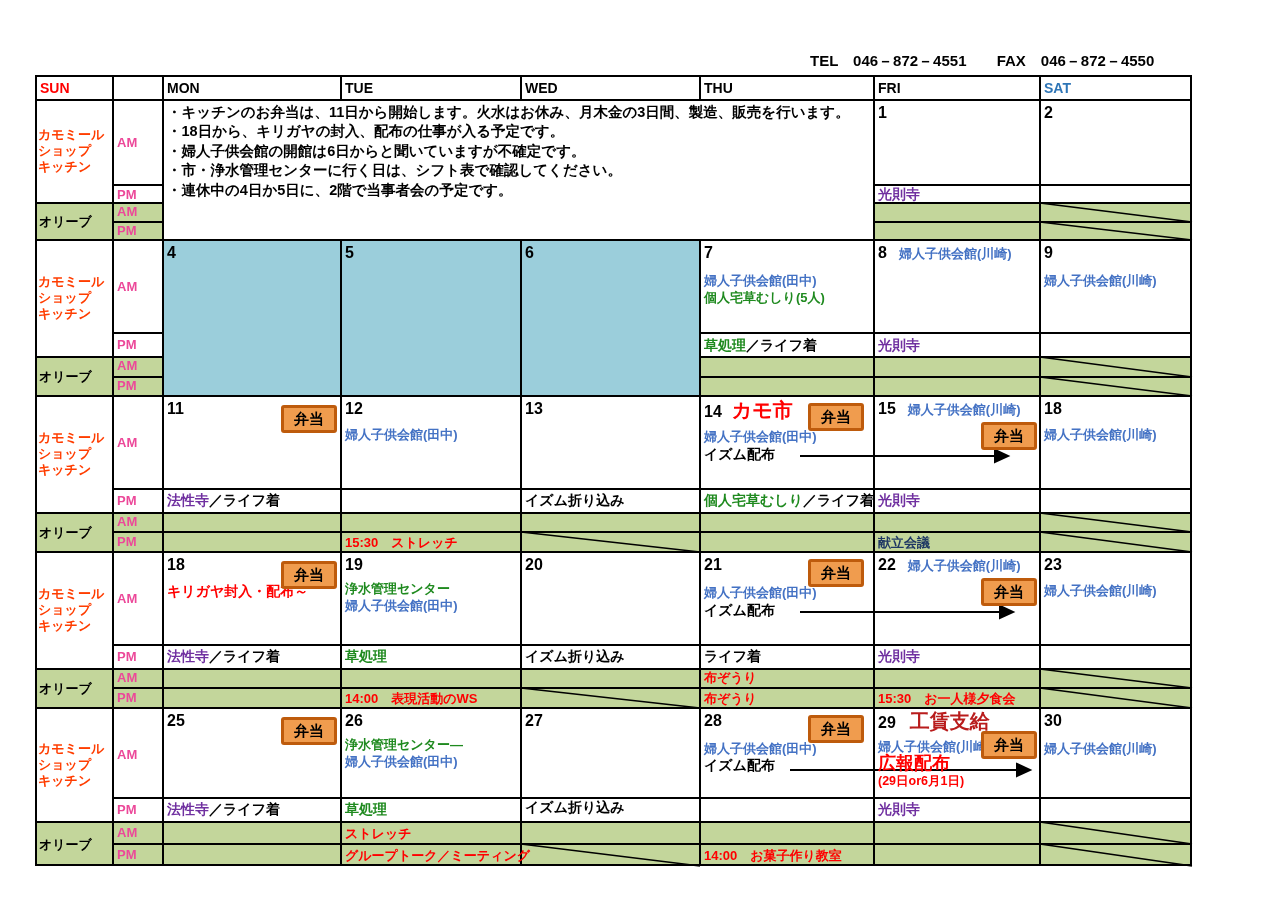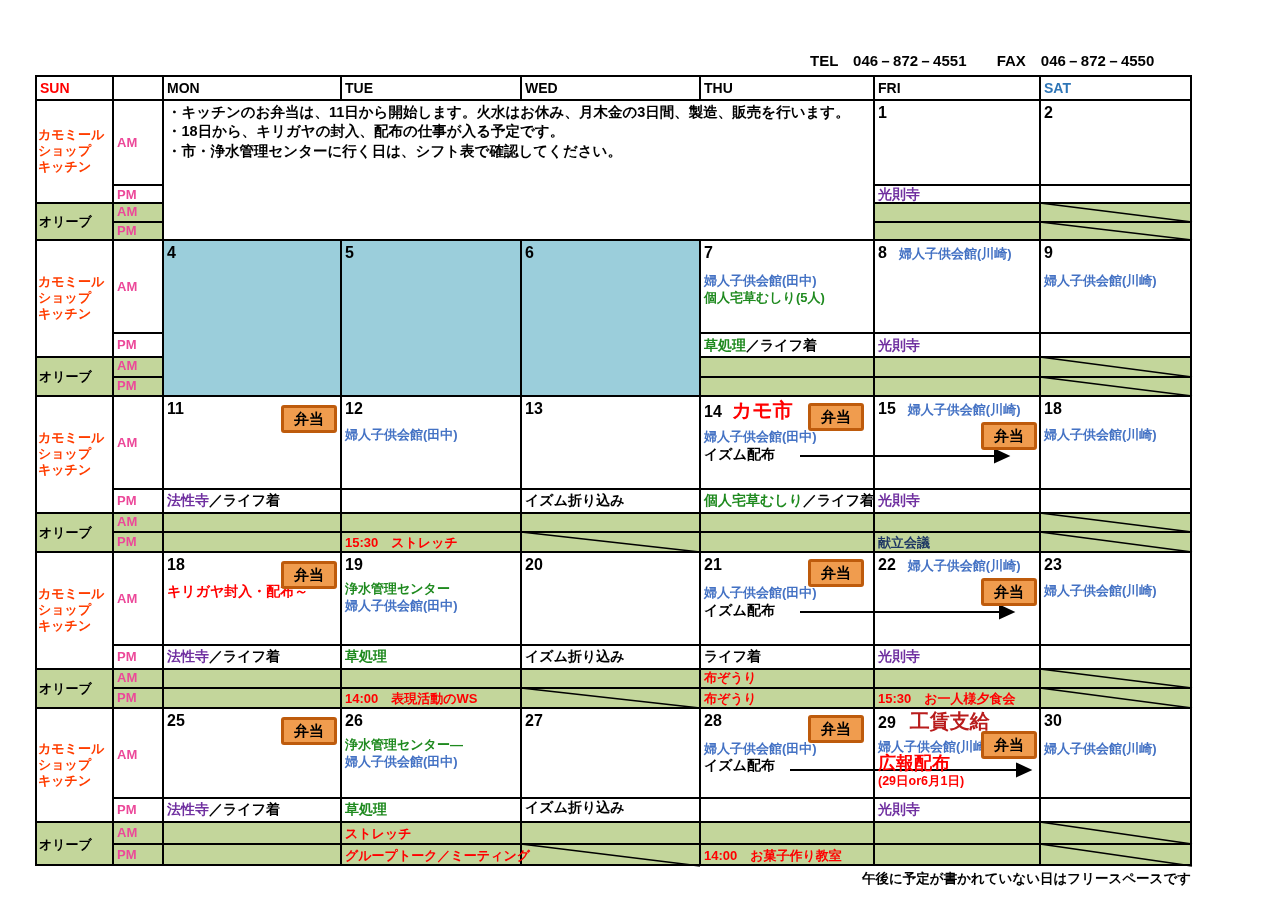--- a/index.html
+++ b/index.html
@@ -165,21 +165,23 @@
 キッチン</div>
   <div class="abs ampm" style="left:117px;top:747px;">AM</div>
   <div class="abs ampm" style="left:117px;top:802px;">PM</div>
   <div class="abs rowlabel" style="left:39px;top:837px;">オリーブ</div>
   <div class="abs ampm" style="left:117px;top:825px;">AM</div>
   <div class="abs ampm" style="left:117px;top:847px;">PM</div>
 
   <div class="notes">
     <div>・キッチンのお弁当は、11日から開始します。火水はお休み、月木金の3日間、製造、販売を行います。</div>
     <div>・18日から、キリガヤの封入、配布の仕事が入る予定です。</div>
+    <div>・婦人子供会館の開館は6日からと聞いていますが不確定です。</div>
     <div>・市・浄水管理センターに行く日は、シフト表で確認してください。</div>
+    <div>・連休中の4日か5日に、2階で当事者会の予定です。</div>
   </div>
 
   <div class="abs day" style="left:878px;top:104px;">1</div>
   <div class="abs day" style="left:1044px;top:104px;">2</div>
   <div class="abs ev14 t-purple" style="left:878px;top:186px;">光則寺</div>
 
   <div class="abs day" style="left:167px;top:244px;">4</div>
   <div class="abs day" style="left:345px;top:244px;">5</div>
   <div class="abs day" style="left:525px;top:244px;">6</div>
   <div class="abs day" style="left:704px;top:244px;">7</div>
@@ -254,15 +256,14 @@
   <div class="abs day" style="left:1044px;top:712px;">30</div>
   <div class="abs ev13 t-blue" style="left:1044px;top:741px;">婦人子供会館(川崎)</div>
   <div class="abs ev14" style="left:167px;top:801px;"><span class="t-purple">法性寺</span><span>／ライフ着</span></div>
   <div class="abs ev14 t-green" style="left:345px;top:801px;">草処理</div>
   <div class="abs ev14" style="left:525px;top:799px;">イズム折り込み</div>
   <div class="abs ev14 t-purple" style="left:878px;top:801px;">光則寺</div>
   <div class="abs ev13 t-red" style="left:345px;top:826px;">ストレッチ</div>
   <div class="abs ev13 t-red" style="left:345px;top:848px;">グループトーク／ミーティング</div>
   <div class="abs ev13 t-red" style="left:704px;top:848px;">14:00　お菓子作り教室</div>
 
-  <div class="abs" style="left:862px;top:871px;font-size:13.5px;">午後に予定が書かれていない日はフリースペースです</div>
 
 </div>
 
 </body></html>

